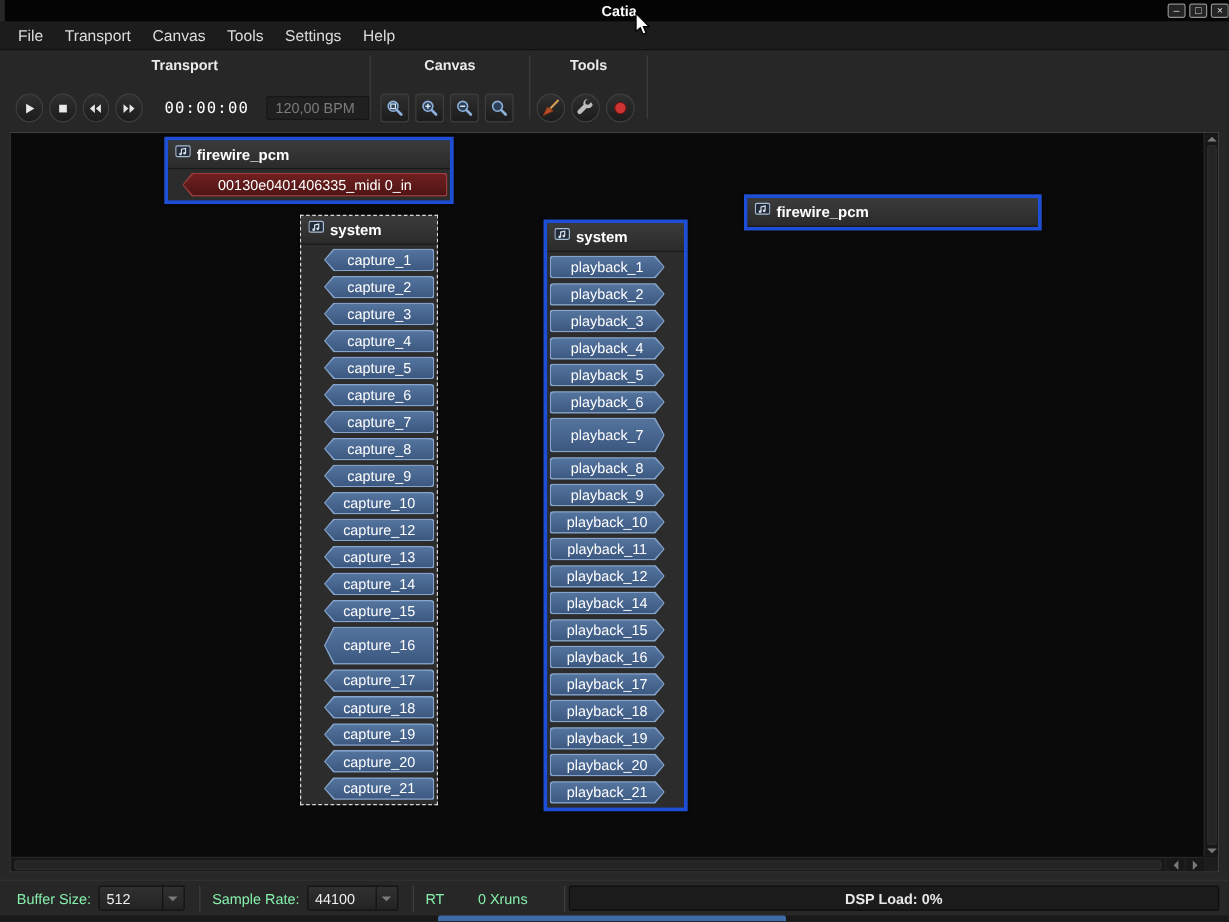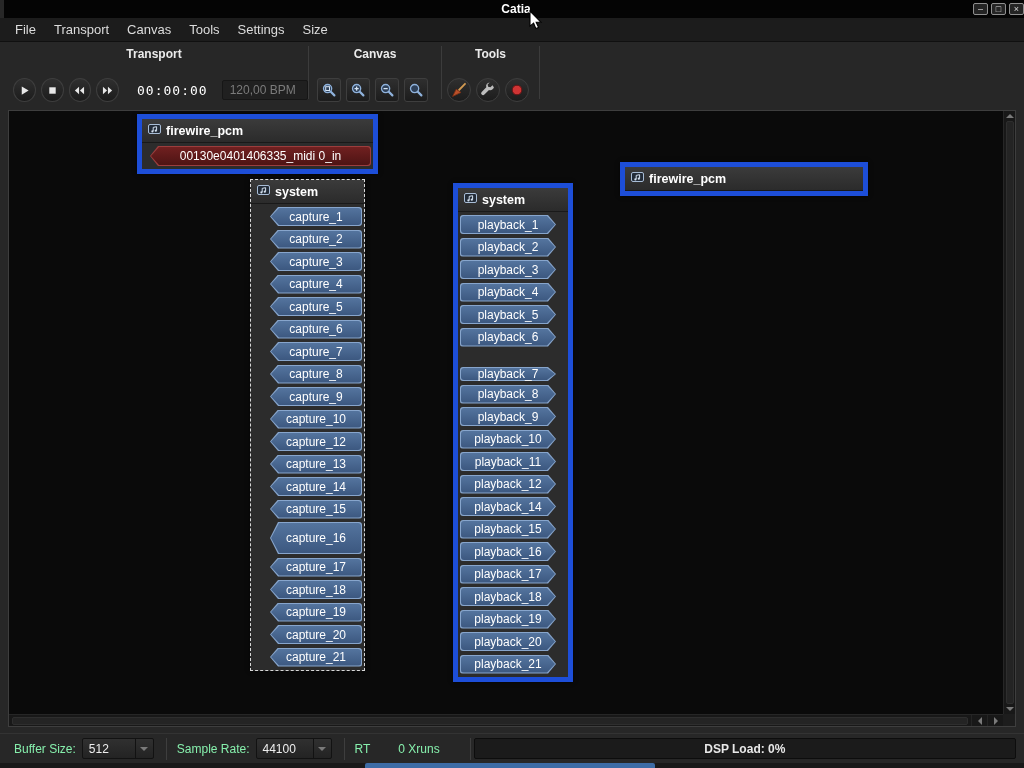--- a/index.html
+++ b/index.html
@@ -54,21 +54,21 @@
   .tri{width:0;height:0;border:4px solid transparent;}
   .tri.up{border-bottom-color:#7a7a7a;border-top-width:0;margin-top:3px;}
   .tri.down{border-top-color:#7a7a7a;border-bottom-width:0;margin-bottom:3px;}
   .tri.left{border-right-color:#7a7a7a;border-left-width:0;}
   .tri.right{border-left-color:#7a7a7a;border-right-width:0;}
   .vthumb{flex:1;width:8px;margin:3px 0;background:#242424;border:1px solid #2e2e2e;border-radius:2px;box-sizing:border-box;}
   .hthumb{flex:1;height:8px;margin:0 3px;background:#242424;border:1px solid #2e2e2e;border-radius:2px;box-sizing:border-box;}
   .harrow{width:15px;align-self:stretch;display:flex;align-items:center;justify-content:center;border-left:1px solid #242424;}
 
   
-  .cbox{position:absolute;background:#2c2c2c;border:5px solid #1d4ed8;box-sizing:border-box;
+  .cbox{position:absolute;background:#2c2c2c;border:3px solid #1d4ed8;box-sizing:border-box;
         box-shadow:0 0 4px rgba(0,0,0,.6);}
   .cbox.selected{border:1px dashed #d8d8d8;}
   .cbox-header{height:24px;display:flex;align-items:center;gap:5px;padding:0 6px;
                background:linear-gradient(#3b3b3b,#2b2b2b);border-bottom:1px solid #191919;box-sizing:border-box;}
   .cbox-title{font-size:12.5px;font-weight:bold;color:#ffffff;white-space:nowrap;}
   .ports{display:flex;flex-direction:column;gap:3.5px;padding:3px 2px;}
   .point-left  .ports{align-items:flex-end;}
   .point-right .ports{align-items:flex-start;}
   .port{position:relative;display:flex;align-items:center;justify-content:center;box-sizing:border-box;}
   .point-left  .port{clip-path:polygon(0 50%, 8px 0, 100% 0, 100% 100%, 8px 100%);border-radius:0 3px 3px 0;}
@@ -114,21 +114,21 @@
       <div class="win-btn">×</div>
     </div>
   </div>
 
   <div class="menubar">
       <div class="menu-item">File</div>
       <div class="menu-item">Transport</div>
       <div class="menu-item">Canvas</div>
       <div class="menu-item">Tools</div>
       <div class="menu-item">Settings</div>
-      <div class="menu-item">Size</div>
+      <div class="menu-item">Help</div>
     </div>
 
   <div class="toolbar">
     <div class="tgroup transport-group">
       <div class="tgroup-label">Transport</div>
       <div class="tgroup-row">
 
       <button class="tbtn round">
             <span>
               <svg width="11" height="11" viewBox="0 0 12 12">
@@ -349,21 +349,21 @@
             </div>
             <div class="port audio" style="width: 96px; height: 19px;">
               <span class="port-label">playback_4</span>
             </div>
             <div class="port audio" style="width: 96px; height: 19px;">
               <span class="port-label">playback_5</span>
             </div>
             <div class="port audio" style="width: 96px; height: 19px;">
               <span class="port-label">playback_6</span>
             </div>
-            <div class="port audio" style="width: 96px; height: 14px; margin-top: 17px;">
+            <div class="port audio" style="width: 96px; height: 29px;">
               <span class="port-label">playback_7</span>
             </div>
             <div class="port audio" style="width: 96px; height: 19px;">
               <span class="port-label">playback_8</span>
             </div>
             <div class="port audio" style="width: 96px; height: 19px;">
               <span class="port-label">playback_9</span>
             </div>
             <div class="port audio" style="width: 96px; height: 19px;">
               <span class="port-label">playback_10</span>

